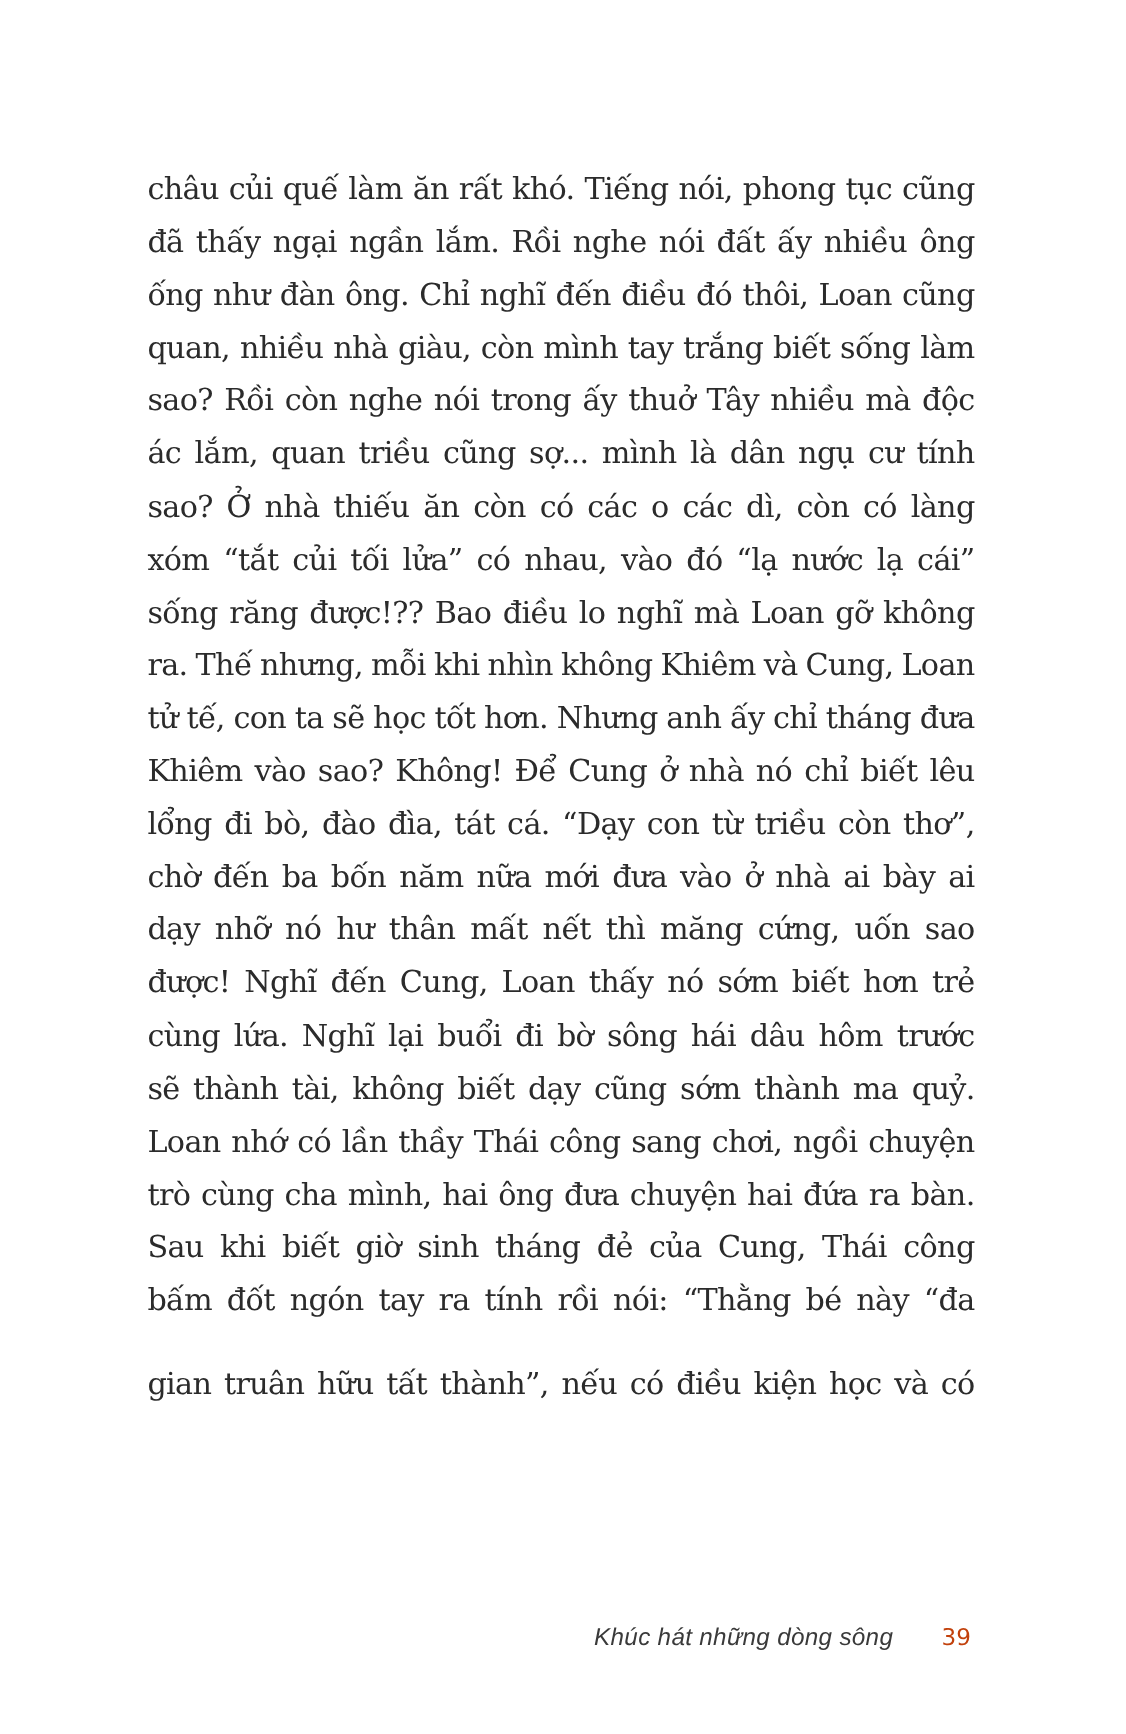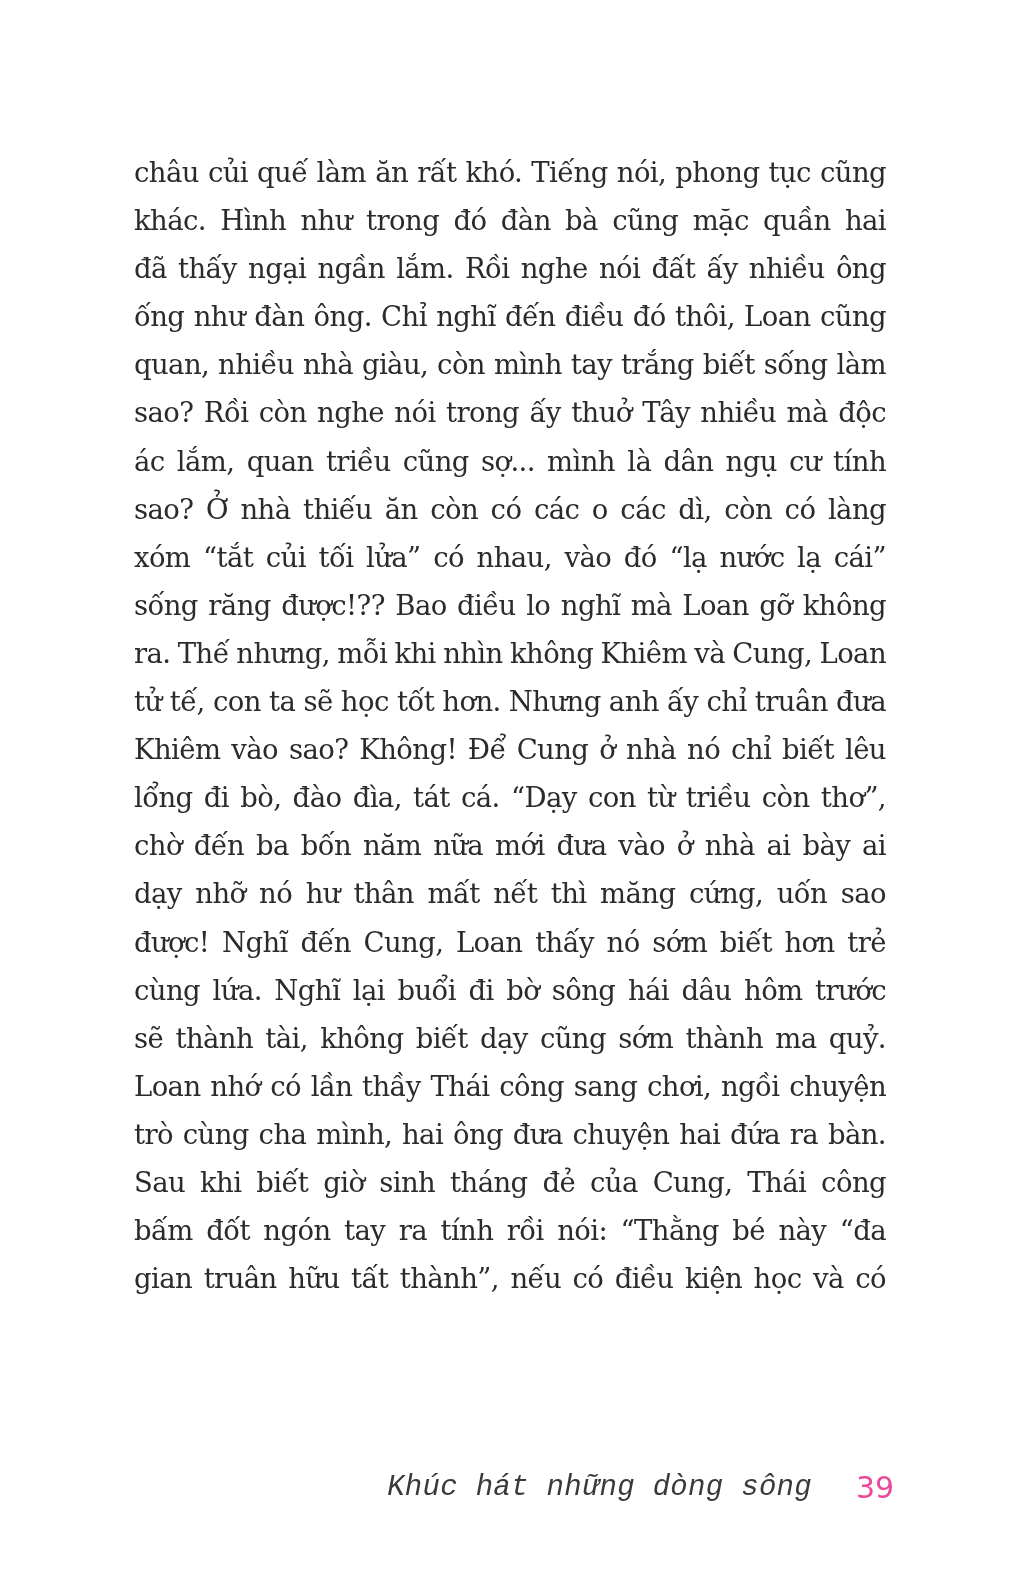--- a/index.html
+++ b/index.html
@@ -36,66 +36,66 @@
       height: 48.1px;
       line-height: 48.1px;
       white-space: nowrap;
       text-align: justify;
       text-align-last: justify;
       letter-spacing: -0.6px;
       word-spacing: -1px;
     }
     .line.last {
       text-align-last: justify;
+      margin-top: 28px;
     }
     .footer {
       position: absolute;
       top: 1470px;
       left: 0;
       width: 1024px;
       height: 40px;
     }
     .running-title {
       position: absolute;
       right: 212px;
       top: 0;
-      font-family: Liberation Mono, monospace;
+      font-family: Liberation Sans, sans-serif;
       font-style: italic;
-      font-size: 29px;
+      font-size: 22px;
       color: #3a3a3a;
       line-height: 36px;
       letter-spacing: 0.3px;
     }
     .page-number {
       position: absolute;
       left: 856px;
       top: 0;
       font-family: "DejaVu Sans", "Liberation Sans", sans-serif;
-      font-size: 30px;
-      color: #ec4899;
+      font-size: 21px;
+      color: #c2410c;
       line-height: 36px;
     }
   </style>
 </head>
 <body>
 
 <div class="page">
   <div class="body-text">
     <span class="line">châu củi quế làm ăn rất khó. Tiếng nói, phong tục cũng</span>
-    <span class="line">khác. Hình như trong đó đàn bà cũng mặc quần hai</span>
     <span class="line">đã thấy ngại ngần lắm. Rồi nghe nói đất ấy nhiều ông</span>
     <span class="line">ống như đàn ông. Chỉ nghĩ đến điều đó thôi, Loan cũng</span>
     <span class="line">quan, nhiều nhà giàu, còn mình tay trắng biết sống làm</span>
     <span class="line">sao? Rồi còn nghe nói trong ấy thuở Tây nhiều mà độc</span>
     <span class="line">ác lắm, quan triều cũng sợ... mình là dân ngụ cư tính</span>
     <span class="line">sao? Ở nhà thiếu ăn còn có các o các dì, còn có làng</span>
     <span class="line">xóm “tắt củi tối lửa” có nhau, vào đó “lạ nước lạ cái”</span>
     <span class="line">sống răng được!?? Bao điều lo nghĩ mà Loan gỡ không</span>
     <span class="line">ra. Thế nhưng, mỗi khi nhìn không Khiêm và Cung, Loan</span>
-    <span class="line">tử tế, con ta sẽ học tốt hơn. Nhưng anh ấy chỉ truân đưa</span>
+    <span class="line">tử tế, con ta sẽ học tốt hơn. Nhưng anh ấy chỉ tháng đưa</span>
     <span class="line">Khiêm vào sao? Không! Để Cung ở nhà nó chỉ biết lêu</span>
     <span class="line">lổng đi bò, đào đìa, tát cá. “Dạy con từ triều còn thơ”,</span>
     <span class="line">chờ đến ba bốn năm nữa mới đưa vào ở nhà ai bày ai</span>
     <span class="line">dạy nhỡ nó hư thân mất nết thì măng cứng, uốn sao</span>
     <span class="line">được! Nghĩ đến Cung, Loan thấy nó sớm biết hơn trẻ</span>
     <span class="line">cùng lứa. Nghĩ lại buổi đi bờ sông hái dâu hôm trước</span>
     <span class="line">sẽ thành tài, không biết dạy cũng sớm thành ma quỷ.</span>
     <span class="line">Loan nhớ có lần thầy Thái công sang chơi, ngồi chuyện</span>
     <span class="line">trò cùng cha mình, hai ông đưa chuyện hai đứa ra bàn.</span>
     <span class="line">Sau khi biết giờ sinh tháng đẻ của Cung, Thái công</span>

